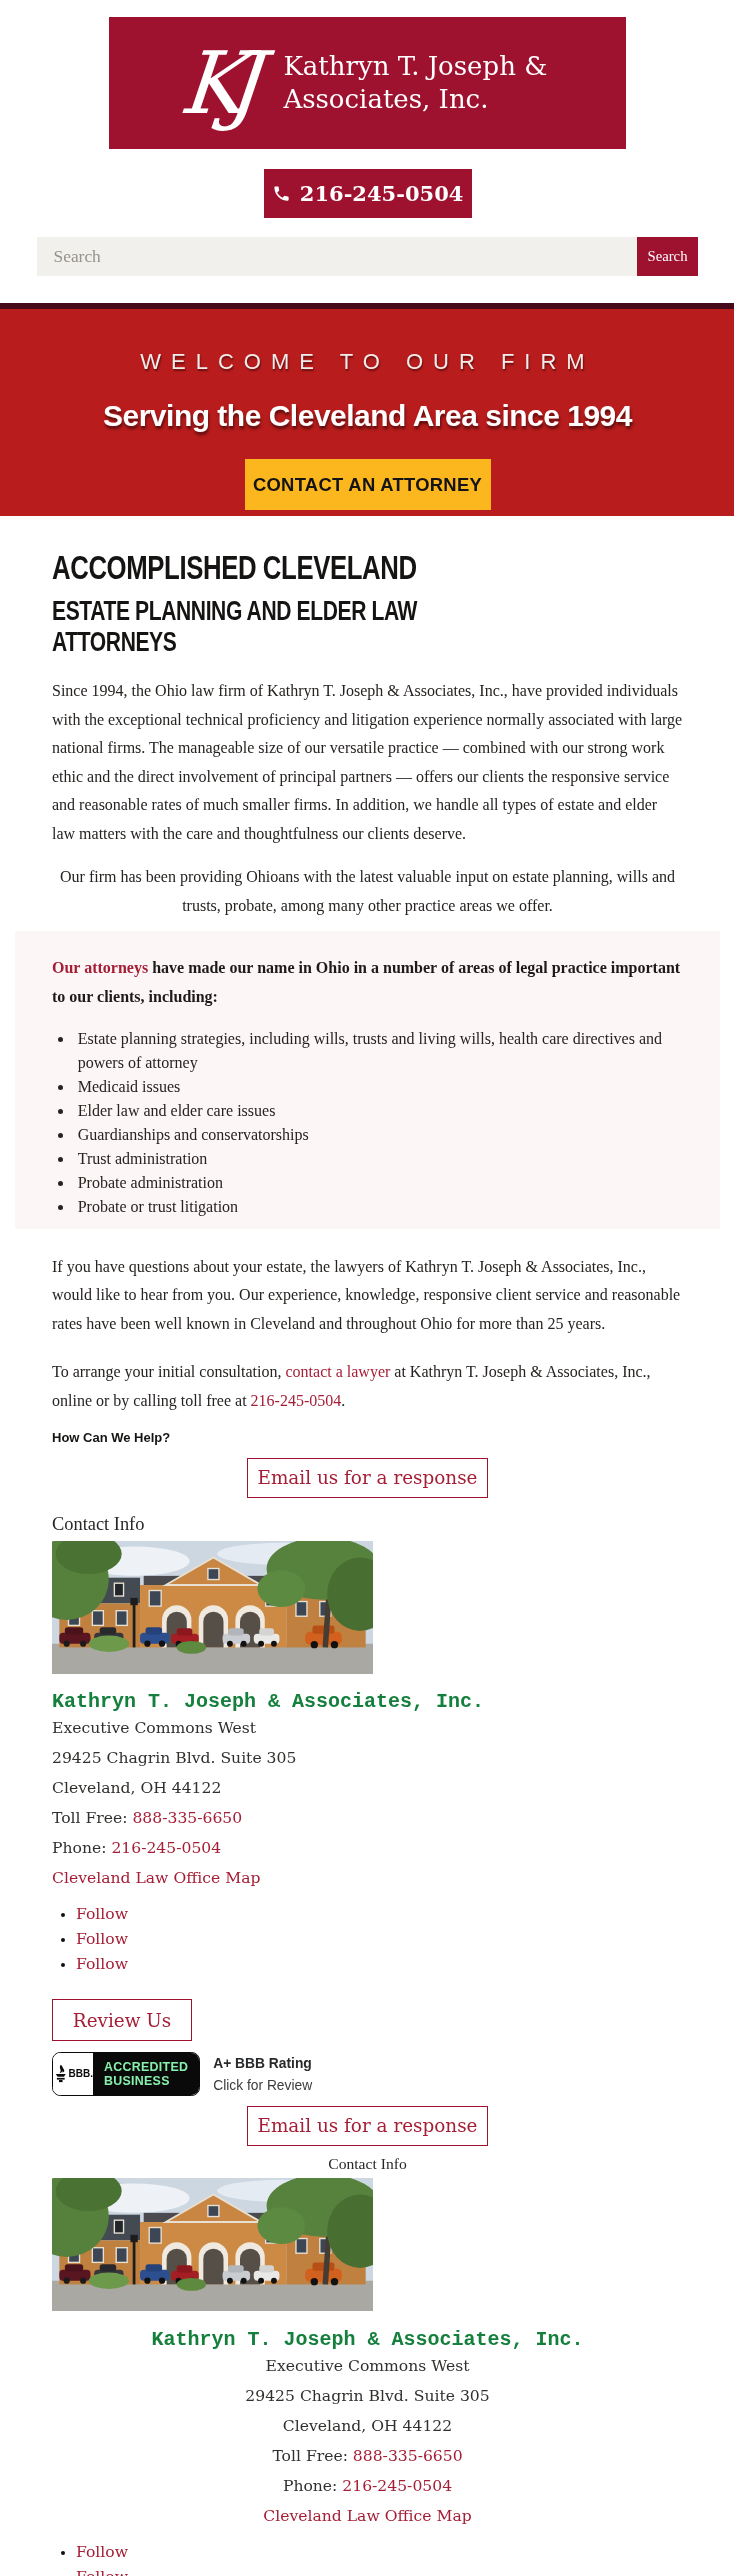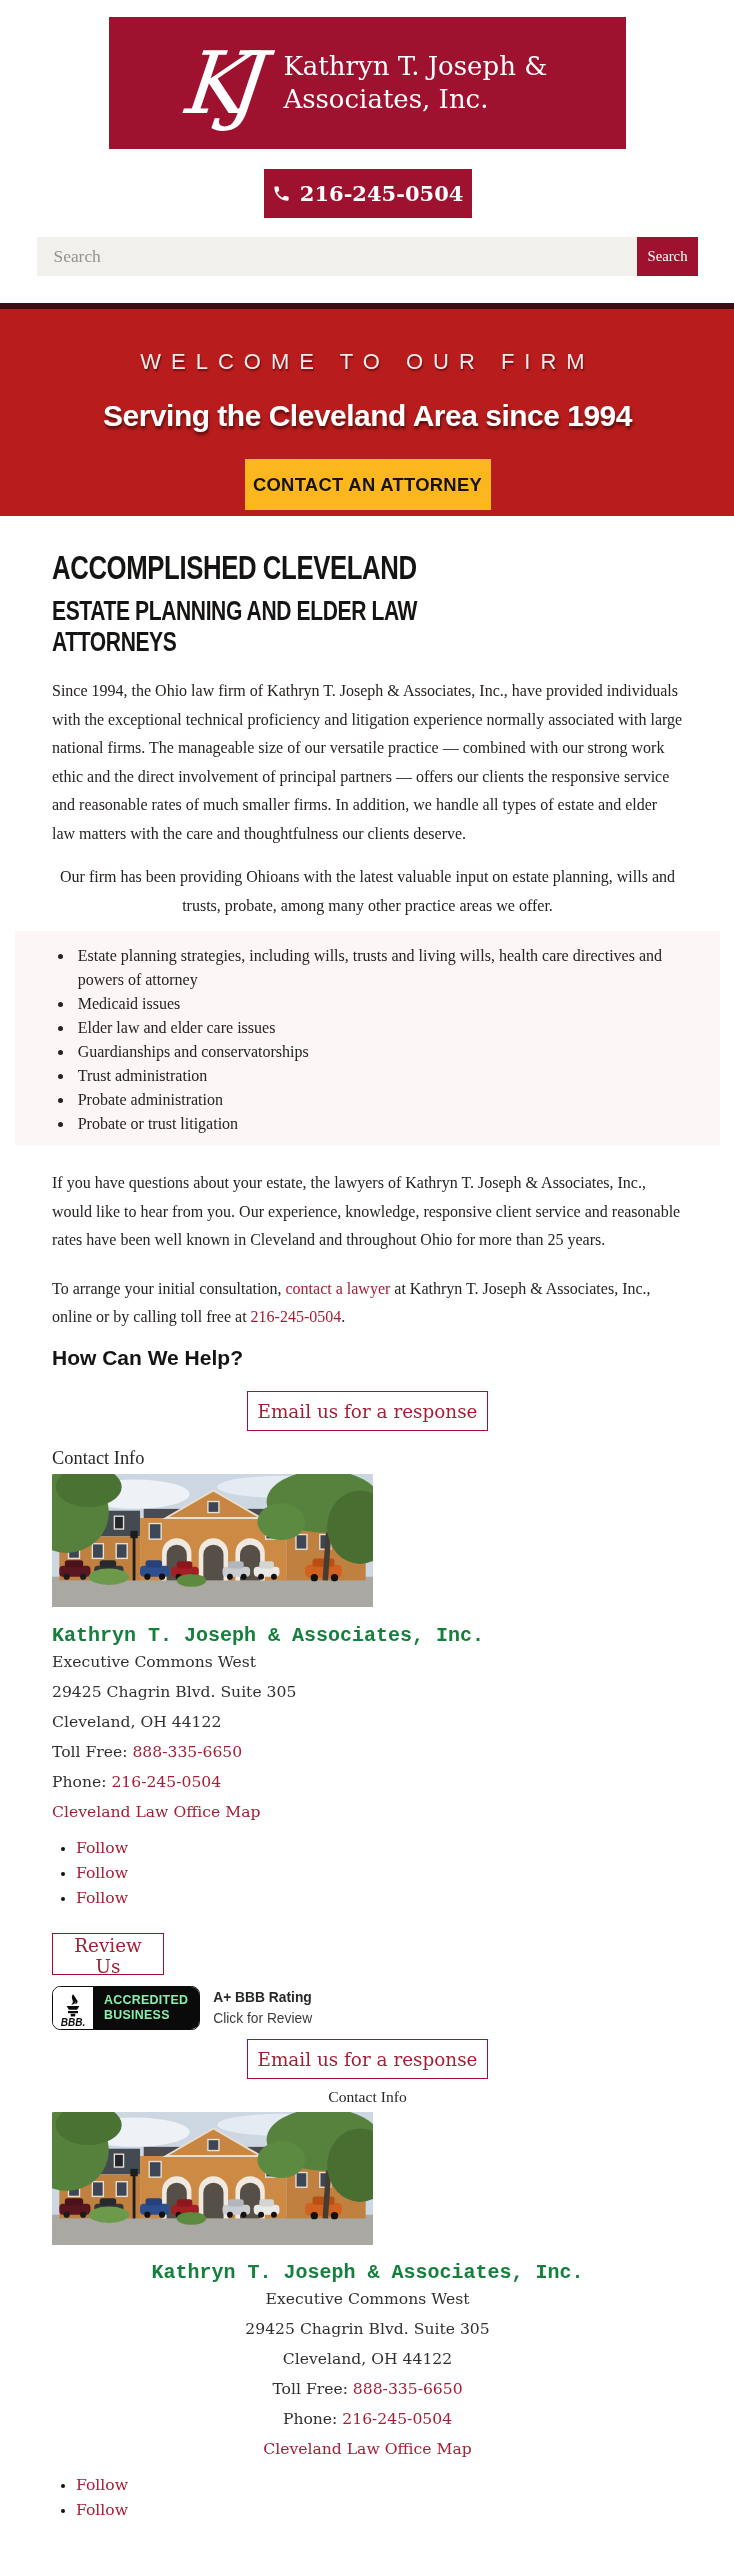--- a/index.html
+++ b/index.html
@@ -35,36 +35,36 @@
   p.body{margin:11px 0 0;font-size:16px;line-height:28.5px;color:#262321;}
   p.centered{text-align:center;margin-top:14.7px;}
 
   
   .pink{background:#fcf6f6;margin:11px -37px 0;padding:7.3px 37px 9.2px;}
   .lead{font-weight:bold;font-size:16px;line-height:28.5px;color:#1d1b19;}
   .lead a{font-weight:bold;}
   ul.practice{margin:5.5px 0 0;padding-left:22px;}
   ul.practice li{font-size:16px;line-height:24px;color:#262321;padding-left:3.7px;}
 
-  .h3{margin-top:14.7px;font-family:"Liberation Sans",sans-serif;font-weight:bold;font-size:21px;color:#151412;}
+  .h3{margin-top:14.7px;font-family:"Liberation Sans",sans-serif;font-weight:bold;font-size:13px;color:#151412;}
 
   
   .email-btn{display:block;width:241px;height:40px;margin:11px auto 0;background:#fff;border:1.8px solid #9e1230;color:#a51e35;font-family:"DejaVu Serif",serif;font-size:18.4px;cursor:pointer;}
   .contact-label{margin-top:16.5px;font-size:18.4px;color:#2a2826;}
   .bldg{display:block;width:321px;height:133px;margin-top:5.5px;}
   .firm-line{margin-top:16.5px;font-family:Liberation Mono, monospace;font-weight:bold;font-size:20px;color:#15803d;}
   .addr{font-family:"DejaVu Serif",serif;font-size:15.6px;line-height:30px;color:#32302e;}
   ul.follow{margin:9.2px 0 0;padding-left:24px;}
   ul.follow li{line-height:25px;color:#111;}
   ul.follow a{font-size:15.6px;font-family:"DejaVu Serif",serif;}
-  .review-btn{display:block;width:112px;height:42px;margin:22px 0 11px;background:#fff;border:1.8px solid #9e1230;color:#a51e35;font-family:"DejaVu Serif",serif;font-size:18.4px;cursor:pointer;}
+  .review-btn{display:block;width:140px;height:42px;margin:22px 0 11px;background:#fff;border:1.8px solid #9e1230;color:#a51e35;font-family:"DejaVu Serif",serif;font-size:18.4px;cursor:pointer;}
 
   .bbb-row{display:flex;align-items:center;gap:13px;margin-top:7.3px;}
   .bbb-badge{display:flex;height:42px;border-radius:8.3px;overflow:hidden;border:1.8px solid #0a0a0a;background:#fff;}
-  .bbb-left{width:40px;display:flex;flex-direction:column;align-items:center;justify-content:flex-end;background:#fff;padding-bottom:1.8px;font-style:italic;}
+  .bbb-left{width:40px;display:flex;flex-direction:row;align-items:center;justify-content:flex-end;background:#fff;padding-bottom:1.8px;}
   .bbb-left svg{width:20px;height:24px;}
   .bbb-word{font-family:"Liberation Sans",sans-serif;font-weight:bold;font-size:10px;color:#0a0a0a;line-height:9.2px;}
   .bbb-right{background:#0a0a0a;color:#86efac;display:flex;flex-direction:column;justify-content:center;padding:0 11px;font-family:"Liberation Sans",sans-serif;font-weight:bold;font-size:12.4px;line-height:14.7px;letter-spacing:0.3px;}
   .bbb-text{font-family:"Liberation Sans",sans-serif;color:#27292b;}
   .bbb-rating{font-weight:bold;font-size:13.8px;}
   .bbb-click{font-size:13.8px;margin-top:6.4px;color:#3a3c3e;}
 
   
   .center-text{text-align:center;}
   .sec-gap{margin-top:9.2px;}
@@ -194,20 +194,21 @@
 <main class="container">
 
   <h1 class="h1">
     <span class="l1">ACCOMPLISHED CLEVELAND</span><br>
     <span class="l2">ESTATE PLANNING AND ELDER LAW ATTORNEYS</span>
   </h1>
   <p class="body">Since 1994, the Ohio law firm of Kathryn T. Joseph &amp; Associates, Inc., have provided individuals with the exceptional technical proficiency and litigation experience normally associated with large national firms. The manageable size of our versatile practice — combined with our strong work ethic and the direct involvement of principal partners — offers our clients the responsive service and reasonable rates of much smaller firms. In addition, we handle all types of estate and elder law matters with the care and thoughtfulness our clients deserve.</p>
   <p class="body centered">Our firm has been providing Ohioans with the latest valuable input on estate planning, wills and trusts, probate, among many other practice areas we offer.</p>
 
   <div class="pink">
+    <p class="lead"><a class="link">Our attorneys</a><span> have made our name in Ohio in a number of areas of legal practice important to our clients, including:</span></p>
     <ul class="practice">
       <li>Estate planning strategies, including wills, trusts and living wills, health care directives and powers of attorney</li>
       <li>Medicaid issues</li>
       <li>Elder law and elder care issues</li>
       <li>Guardianships and conservatorships</li>
       <li>Trust administration</li>
       <li>Probate administration</li>
       <li>Probate or trust litigation</li>
     </ul>
   </div>

